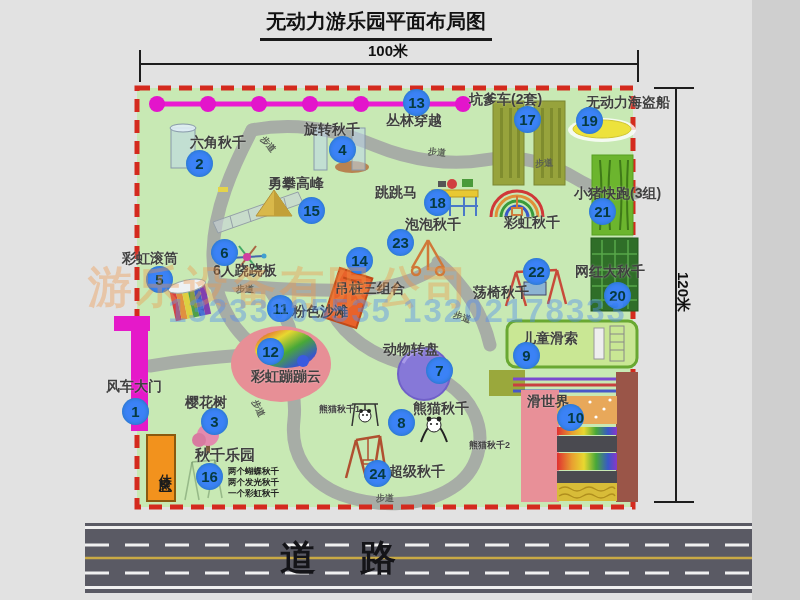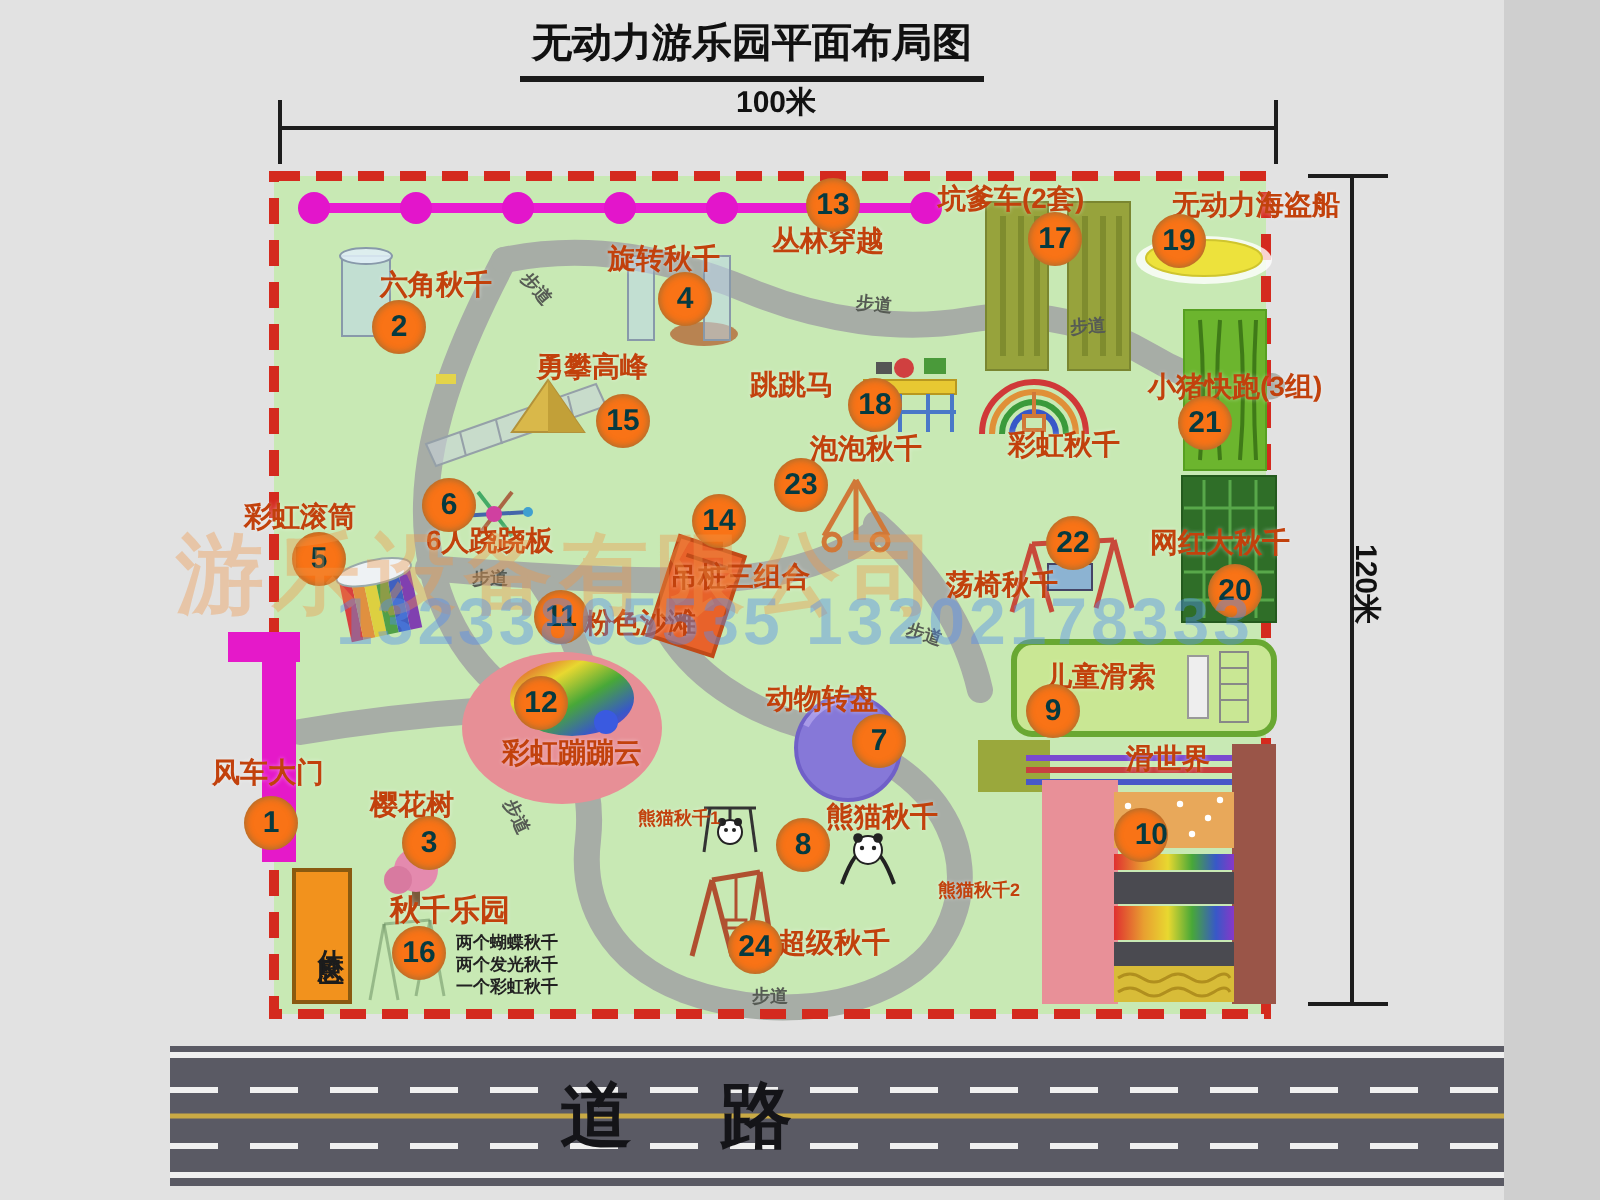--- a/index.html
+++ b/index.html
@@ -3,24 +3,24 @@
 <meta charset="utf-8">
 <style>
   html,body{margin:0;padding:0;background:#cfcfcf;}
   .stage{position:relative;width:752px;height:600px;background:#e2e2e2;overflow:hidden;
          font-family:"Liberation Sans",sans-serif;}
   .layer{position:absolute;left:0;top:0;}
   .title{position:absolute;left:50%;top:8px;transform:translateX(-50%);
          font:bold 20px "Liberation Sans",sans-serif;color:#111;
          border-bottom:3px solid #1a1a1a;padding:0 6px 3px 6px;white-space:nowrap;}
   .dim{position:absolute;font:bold 15px "Liberation Sans",sans-serif;color:#111;white-space:nowrap;}
-  .lbl{position:absolute;font:bold 14px "Liberation Sans",sans-serif;color:#c2410c;
+  .lbl{position:absolute;font:bold 14px "Liberation Sans",sans-serif;color:#404040;
        white-space:nowrap;text-shadow:0 0 2px rgba(255,255,255,.45);z-index:6;}
   .sm{font-size:9px;}
-  .badge{position:absolute;width:27px;height:27px;border-radius:50%;background:#f97316;
+  .badge{position:absolute;width:27px;height:27px;border-radius:50%;background:#3b82f6;
          color:#063a40;font:bold 15px/27px "Liberation Sans",sans-serif;text-align:center;
          box-shadow:inset 0 0 4px rgba(0,100,100,.45);z-index:7;}
   .walk{position:absolute;font:bold 9px "Liberation Sans",sans-serif;color:#565b54;z-index:5;white-space:nowrap;}
   .rest{position:absolute;left:146px;top:434px;width:26px;height:64px;background:#f2921d;
         border:2px solid #8a5a10;color:#1c1c1c;font:bold 13px "Liberation Sans",sans-serif;
         writing-mode:vertical-rl;text-align:center;letter-spacing:3px;z-index:6;}
   .details{position:absolute;left:228px;top:466px;font:bold 8.5px "Liberation Sans",sans-serif;
            line-height:11px;color:#222;z-index:6;white-space:nowrap;}
   .wm{position:absolute;font-weight:bold;white-space:nowrap;z-index:8;pointer-events:none;}
   .wm.company{left:88px;top:258px;font-size:44px;color:rgba(240,150,70,.38);letter-spacing:4px;}
@@ -340,21 +340,21 @@
 
   <div class="lbl" style="left:106px;top:378px;">风车大门</div>
   <div class="lbl" style="left:190px;top:134px;">六角秋千</div>
   <div class="lbl" style="left:185px;top:394px;">樱花树</div>
   <div class="lbl" style="left:304px;top:121px;">旋转秋千</div>
   <div class="lbl" style="left:122px;top:250px;">彩虹滚筒</div>
   <div class="lbl" style="left:213px;top:262px;">6人跷跷板</div>
   <div class="lbl" style="left:383px;top:341px;">动物转盘</div>
   <div class="lbl" style="left:413px;top:400px;">熊猫秋千</div>
   <div class="lbl" style="left:522px;top:330px;">儿童滑索</div>
-  <div class="lbl" style="left:527px;top:371px;margin-left:36px;">滑世界</div>
+  <div class="lbl" style="left:527px;top:393px;">滑世界</div>
   <div class="lbl" style="left:292px;top:303px;">粉色沙滩</div>
   <div class="lbl" style="left:251px;top:368px;">彩虹蹦蹦云</div>
   <div class="lbl" style="left:386px;top:112px;">丛林穿越</div>
   <div class="lbl" style="left:335px;top:280px;">吊桩三组合</div>
   <div class="lbl" style="left:268px;top:175px;">勇攀高峰</div>
   <div class="lbl" style="left:195px;top:446px;font-size:15px;">秋千乐园</div>
   <div class="lbl" style="left:469px;top:91px;">坑爹车(2套)</div>
   <div class="lbl" style="left:375px;top:184px;">跳跳马</div>
   <div class="lbl" style="left:566px;top:94px;margin-left:20px;">无动力海盗船</div>
   <div class="lbl" style="left:575px;top:263px;">网红大秋千</div>

